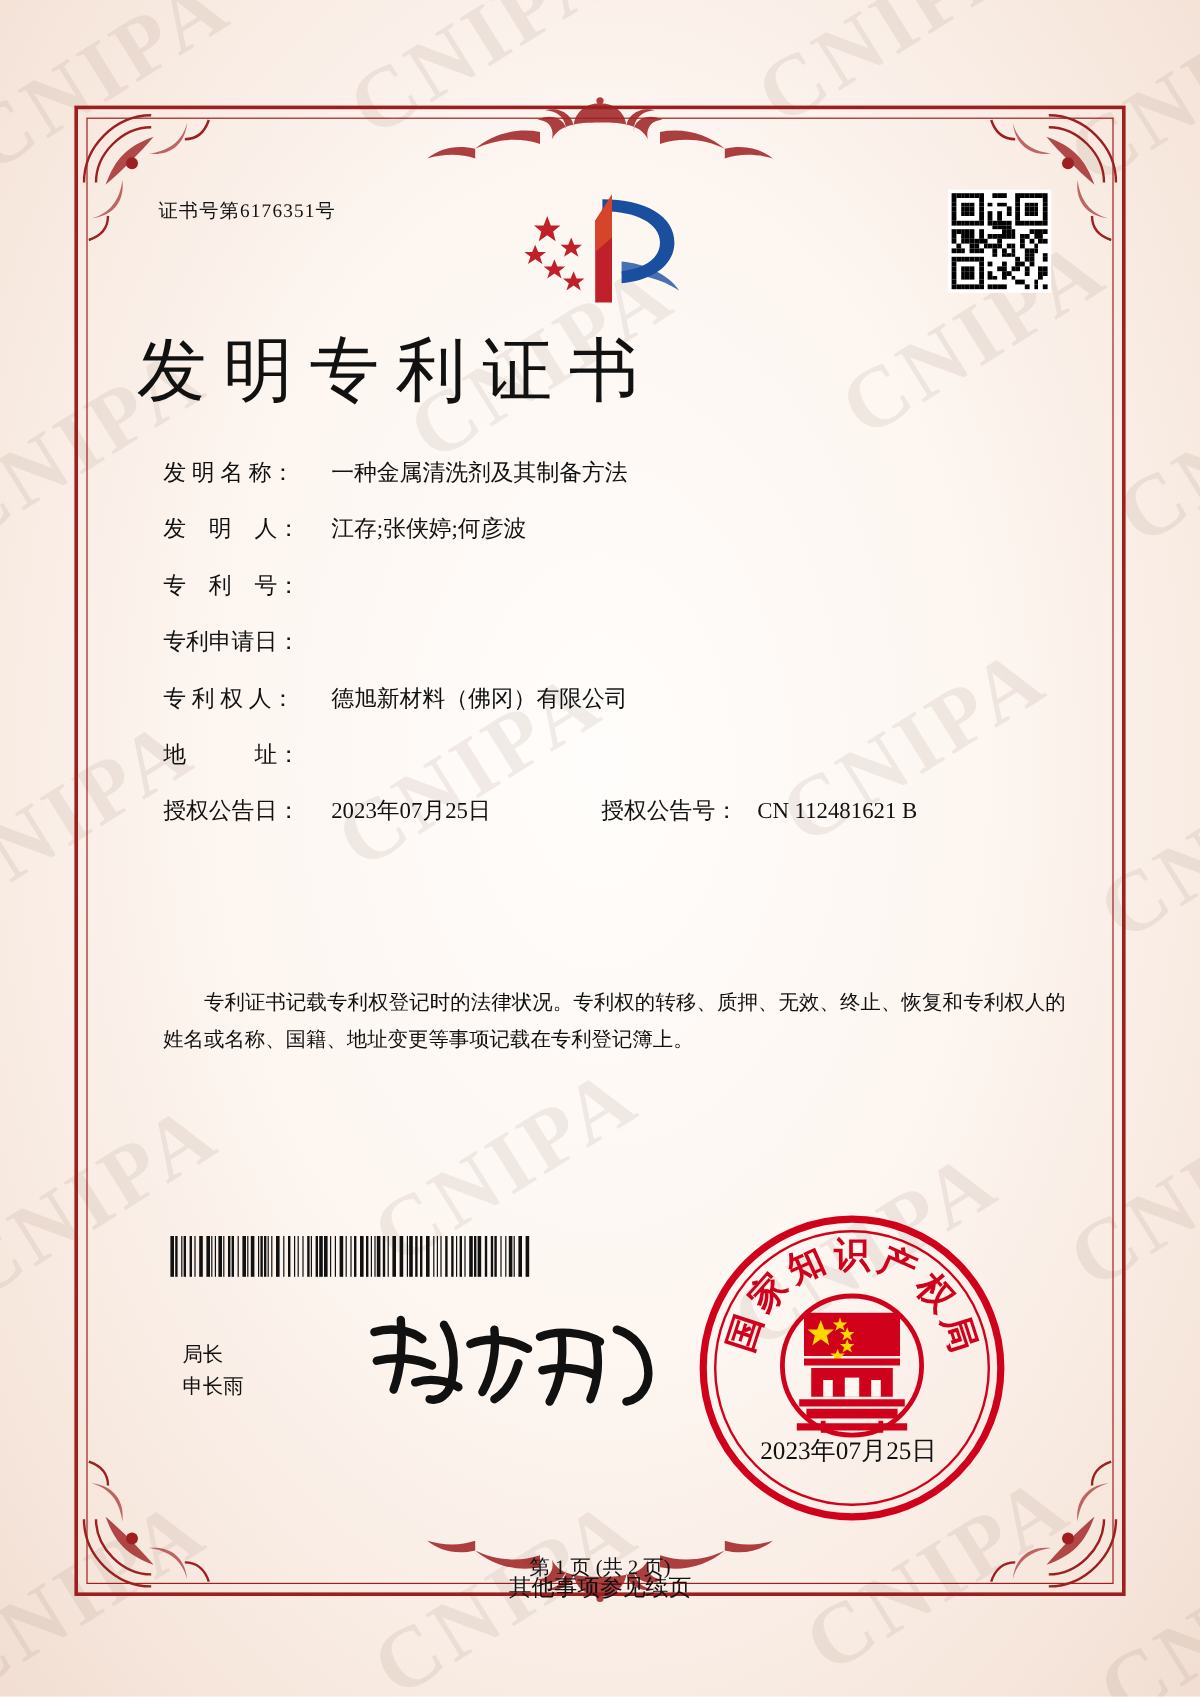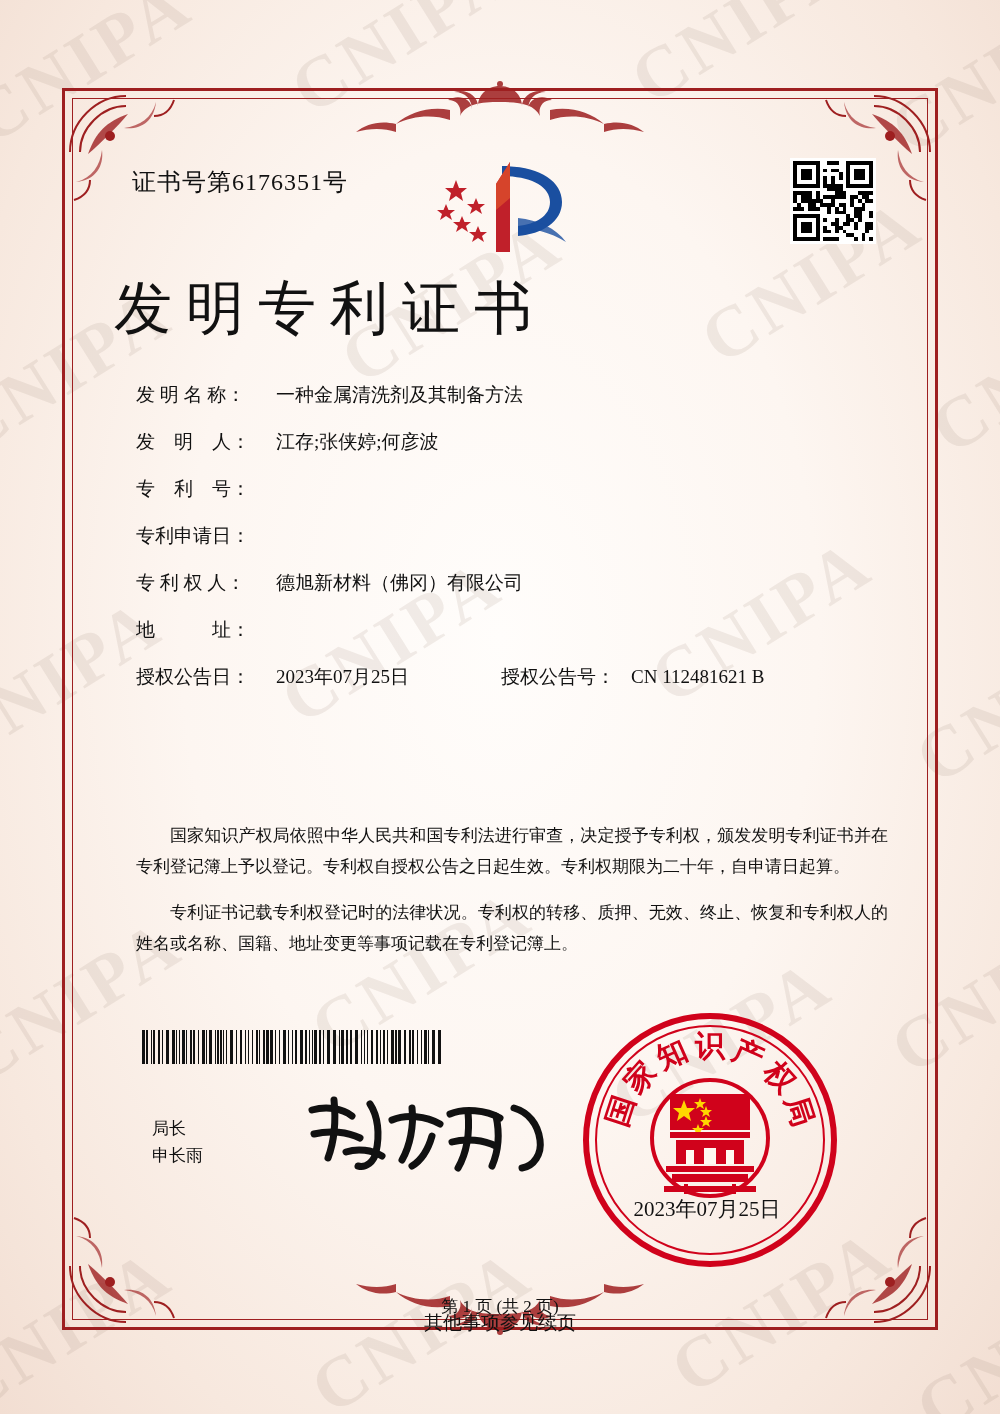--- a/index.html
+++ b/index.html
@@ -84,21 +84,21 @@
     position: absolute;
     left: 100px; top: 130px;
     width: 800px;
     font-family: "Liberation Serif", "DejaVu Serif", serif;
     color: #111;
   }
 
   .cert-no {
     position: absolute;
     left: 32px; top: 36px;
-    font-size: 24px;
+    font-size: 16px;
     letter-spacing: 1px;
     color: #111;
   }
 
   
   .qr {
     position: absolute;
     right: 24px; top: 28px;
     width: 86px; height: 86px;
     background: #fff;
@@ -861,21 +861,20 @@
       </div>
       <div class="row-pub">
         <div class="pub-date-lbl">授权公告日：</div>
         <div class="pub-date-val">2023年07月25日</div>
         <div class="pub-no-lbl">授权公告号：</div>
         <div class="pub-no-val">CN 112481621 B</div>
       </div>
     </div>
 
     <div class="paras">
-      <p>国家知识产权局依照中华人民共和国专利法进行审查，决定授予专利权，颁发发明专利证书并在专利登记簿上予以登记。专利权自授权公告之日起生效。专利权期限为二十年，自申请日起算。</p>
       <p>专利证书记载专利权登记时的法律状况。专利权的转移、质押、无效、终止、恢复和专利权人的姓名或名称、国籍、地址变更等事项记载在专利登记簿上。</p>
     </div>
 
     <div class="barcode" id="barcode">
         <i style="width:4px;margin-right:1.5px"></i>
         <i style="width:2px;margin-right:3px"></i>
         <i style="width:2px;margin-right:1.5px"></i>
         <i style="width:2px;margin-right:3px"></i>
         <i style="width:4px;margin-right:1.5px"></i>
         <i style="width:2px;margin-right:3px"></i>

